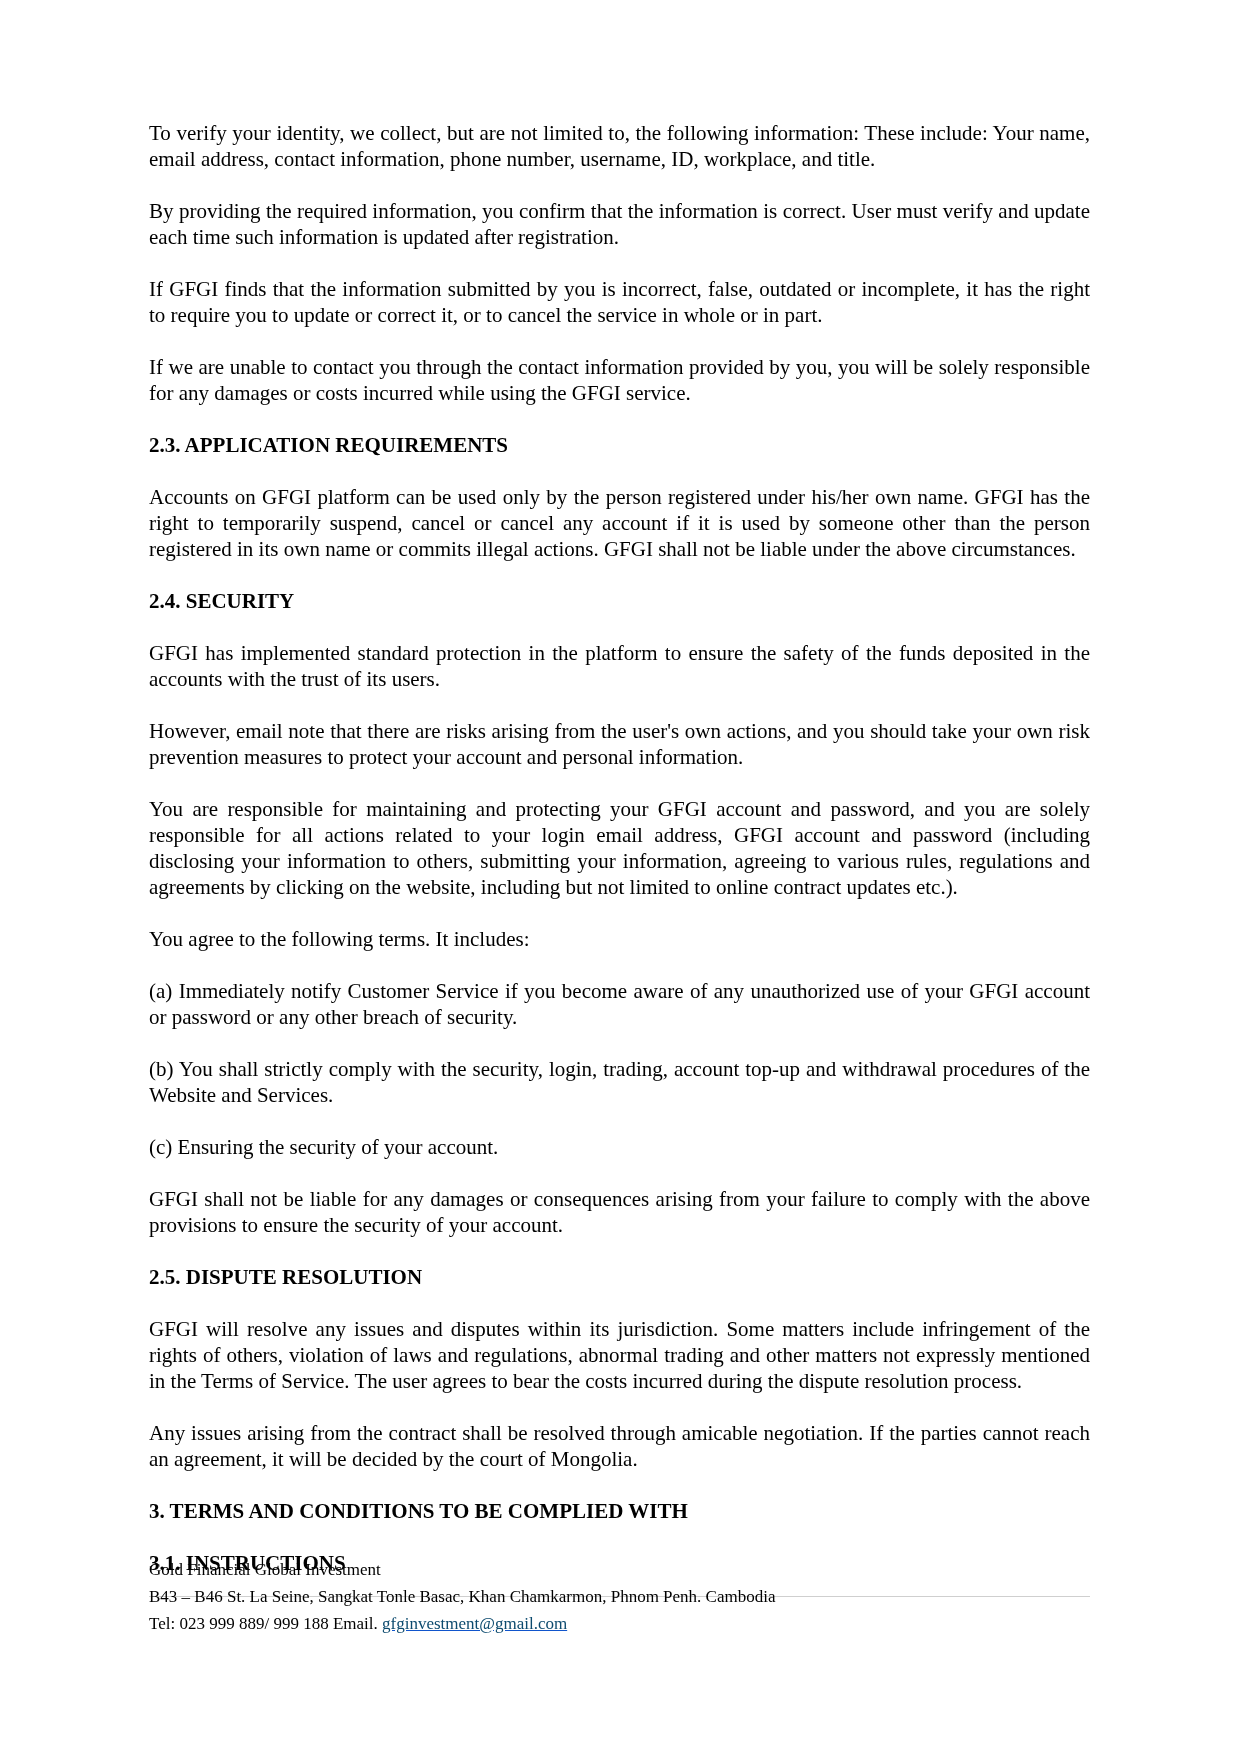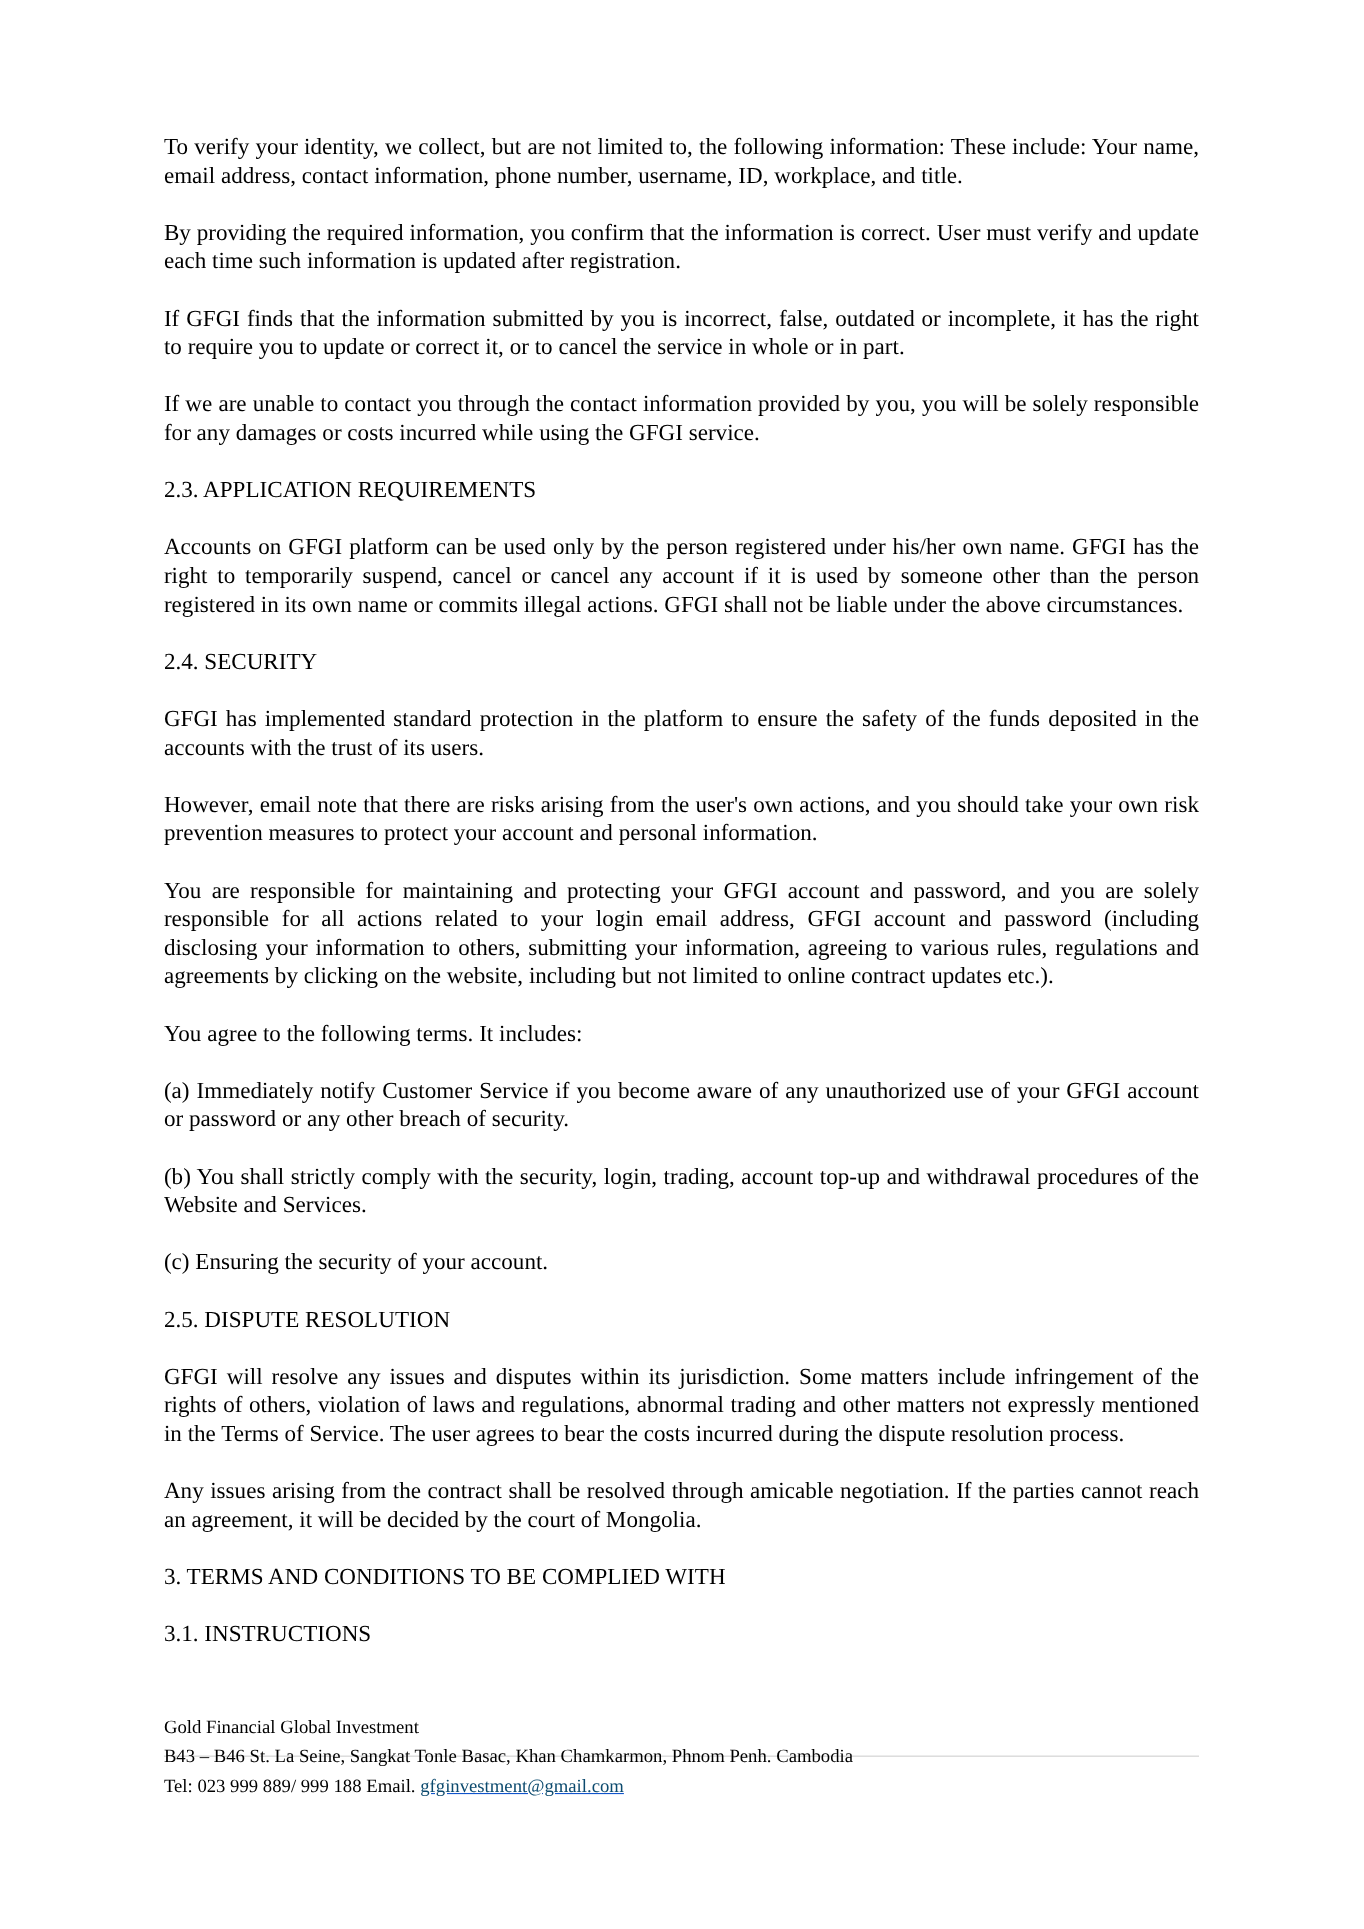--- a/index.html
+++ b/index.html
@@ -26,21 +26,21 @@
   .content p.paragraph {
     font-size: 21px;
     line-height: 26px;
     margin: 0 0 26px 0;
     text-align: justify;
   }
   .content h2.heading {
     font-size: 21px;
     line-height: 26px;
     margin: 0 0 26px 0;
-    font-weight: normal;
+    font-weight: bold;
     text-align: left;
   }
   .footer-rule {
     position: absolute;
     left: 149px;
     top: 1596px;
     width: 941px;
     border: none;
     border-top: 1px solid #cfcfcf;
     margin: 0;
@@ -72,20 +72,21 @@
       <h2 class="heading">2.3. APPLICATION REQUIREMENTS</h2>
       <p class="paragraph">Accounts on GFGI platform can be used only by the person registered under his/her own name. GFGI has the right to temporarily suspend, cancel or cancel any account if it is used by someone other than the person registered in its own name or commits illegal actions. GFGI shall not be liable under the above circumstances.</p>
       <h2 class="heading">2.4. SECURITY</h2>
       <p class="paragraph">GFGI has implemented standard protection in the platform to ensure the safety of the funds deposited in the accounts with the trust of its users.</p>
       <p class="paragraph">However, email note that there are risks arising from the user's own actions, and you should take your own risk prevention measures to protect your account and personal information.</p>
       <p class="paragraph">You are responsible for maintaining and protecting your GFGI account and password, and you are solely responsible for all actions related to your login email address, GFGI account and password (including disclosing your information to others, submitting your information, agreeing to various rules, regulations and agreements by clicking on the website, including but not limited to online contract updates etc.).</p>
       <p class="paragraph">You agree to the following terms. It includes:</p>
       <p class="paragraph">(a) Immediately notify Customer Service if you become aware of any unauthorized use of your GFGI account or password or any other breach of security.</p>
       <p class="paragraph">(b) You shall strictly comply with the security, login, trading, account top-up and withdrawal procedures of the Website and Services.</p>
       <p class="paragraph">(c) Ensuring the security of your account.</p>
+      <p class="paragraph">GFGI shall not be liable for any damages or consequences arising from your failure to comply with the above provisions to ensure the security of your account.</p>
       <h2 class="heading">2.5. DISPUTE RESOLUTION</h2>
       <p class="paragraph">GFGI will resolve any issues and disputes within its jurisdiction. Some matters include infringement of the rights of others, violation of laws and regulations, abnormal trading and other matters not expressly mentioned in the Terms of Service. The user agrees to bear the costs incurred during the dispute resolution process.</p>
       <p class="paragraph">Any issues arising from the contract shall be resolved through amicable negotiation. If the parties cannot reach an agreement, it will be decided by the court of Mongolia.</p>
       <h2 class="heading">3. TERMS AND CONDITIONS TO BE COMPLIED WITH</h2>
       <h2 class="heading">3.1. INSTRUCTIONS</h2>
     </main>
 
   <hr class="footer-rule">
 
   <footer class="footer">

